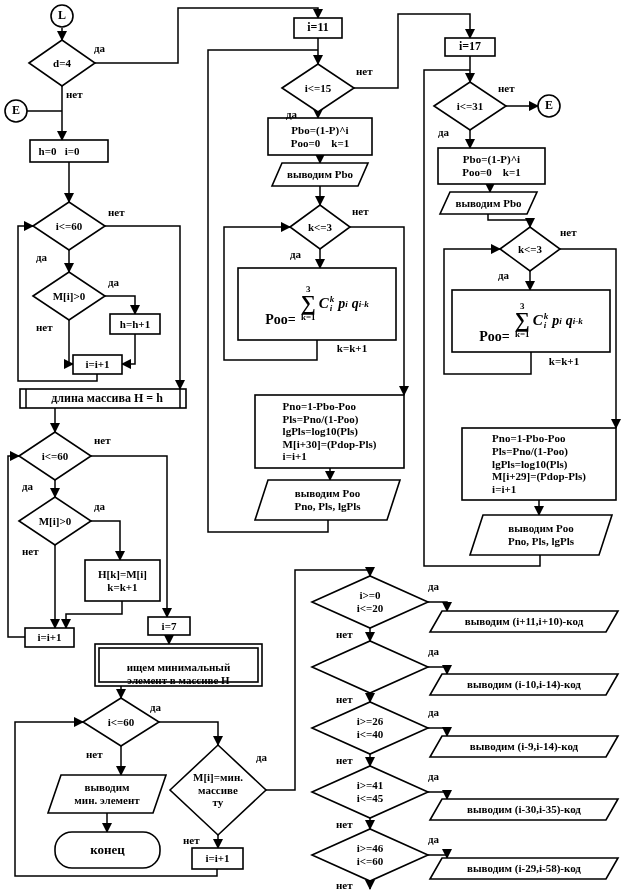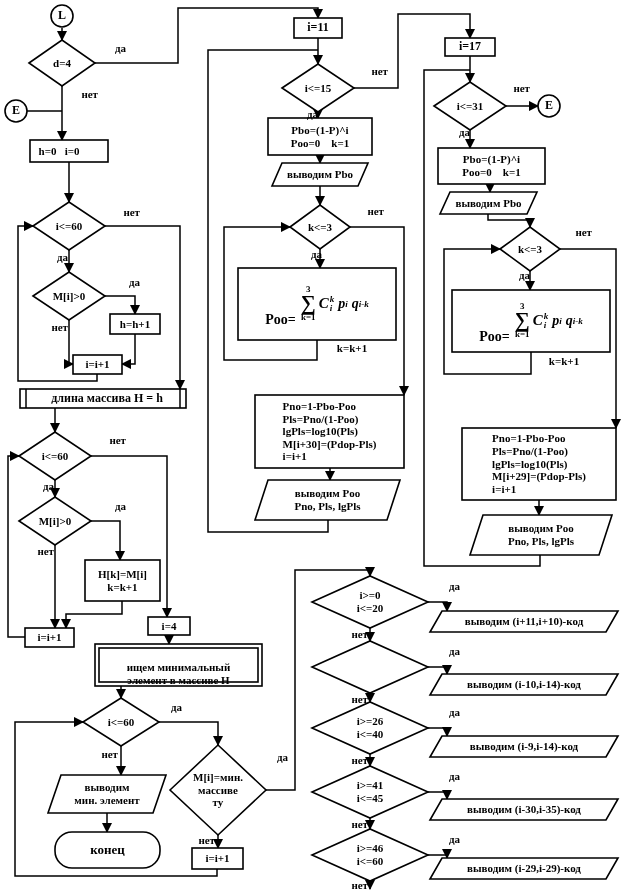--- a/index.html
+++ b/index.html
@@ -6,21 +6,21 @@
   .stage{position:relative;width:621px;height:891px;background:#ffffff;overflow:hidden;
          font-family:"Liberation Serif","DejaVu Serif",serif;color:#000;}
   svg{position:absolute;left:0;top:0;}
   .ln{fill:none;stroke:#000;stroke-width:1.5;}
   .shp{fill:#fff;stroke:#000;stroke-width:1.6;}
   .txt{position:absolute;display:flex;align-items:center;justify-content:center;
        text-align:center;font-weight:bold;font-size:11px;line-height:1.15;
        white-space:pre-wrap;z-index:2;}
   .txt.left{justify-content:center;text-align:left;}
   .lbl{position:absolute;width:32px;height:13px;font-weight:bold;font-size:11px;
-       line-height:13px;text-align:right;z-index:2;}
+       line-height:13px;text-align:left;z-index:2;}
   .big{font-size:12px;}
   .formula{font-style:italic;font-size:14px;}
   .formula .lhs{font-style:normal;font-weight:bold;margin-right:2px;margin-top:32px;}
   .sum{display:inline-flex;flex-direction:column;align-items:center;margin:0 3px;}
   .sum .lim{font-size:9px;font-style:normal;line-height:1.1;}
   .sum .sigma{font-size:21px;line-height:.85;font-style:normal;font-weight:bold;}
   .cbase{font-size:15px;}
   .stack{display:inline-flex;flex-direction:column;align-items:flex-start;
          font-size:9px;line-height:1;margin:0 4px 0 1px;justify-content:center;}
   .formula sup{font-size:9px;}
@@ -166,21 +166,21 @@
 <div class="txt" style="left:33px;top:210px;width:72px;height:32px">i&lt;=60</div>
 <div class="txt" style="left:33px;top:280px;width:72px;height:32px">M[i]&gt;0</div>
 <div class="txt" style="left:110px;top:314px;width:50px;height:20px">h=h+1</div>
 <div class="txt" style="left:73px;top:355px;width:49px;height:19px">i=i+1</div>
 <div class="txt big" style="left:20px;top:389px;width:174px;height:19px">длина массива H = h</div>
 <div class="txt" style="left:19px;top:440px;width:72px;height:32px">i&lt;=60</div>
 <div class="txt" style="left:19px;top:505px;width:72px;height:32px">M[i]&gt;0</div>
 <div class="txt" style="left:85px;top:560px;width:75px;height:41px">H[k]=M[i]
 k=k+1</div>
 <div class="txt" style="left:25px;top:628px;width:49px;height:19px">i=i+1</div>
-<div class="txt" style="left:148px;top:617px;width:42px;height:18px">i=4</div>
+<div class="txt" style="left:148px;top:617px;width:42px;height:18px">i=7</div>
 <div class="txt" style="left:95px;top:644px;width:167px;height:60px">ищем минимальный
 элемент в массиве H</div>
 <div class="txt" style="left:83px;top:706px;width:76px;height:32px">i&lt;=60</div>
 <div class="txt" style="left:55px;top:832px;width:105px;height:36px;font-size:13px">конец</div>
 <div class="txt" style="left:48px;top:775px;width:118px;height:38px">выводим
 мин. элемент</div>
 <div class="txt" style="left:170px;top:752px;width:96px;height:76px">M[i]=мин.
 массиве
 ту</div>
 <div class="txt" style="left:192px;top:848px;width:51px;height:21px">i=i+1</div>
@@ -227,21 +227,21 @@
 <div class="txt" style="left:312px;top:702px;width:116px;height:52px">i&gt;=26
 i&lt;=40</div>
 <div class="txt" style="left:312px;top:766px;width:116px;height:52px">i&gt;=41
 i&lt;=45</div>
 <div class="txt" style="left:312px;top:829px;width:116px;height:52px">i&gt;=46
 i&lt;=60</div>
 <div class="txt" style="left:430px;top:611px;width:188px;height:21px">выводим (i+11,i+10)-код</div>
 <div class="txt" style="left:430px;top:674px;width:188px;height:21px">выводим (i-10,i-14)-код</div>
 <div class="txt" style="left:430px;top:736px;width:188px;height:21px">выводим (i-9,i-14)-код</div>
 <div class="txt" style="left:430px;top:799px;width:188px;height:21px">выводим (i-30,i-35)-код</div>
-<div class="txt" style="left:430px;top:858px;width:188px;height:21px">выводим (i-29,i-29)-код</div>
+<div class="txt" style="left:430px;top:858px;width:188px;height:21px">выводим (i-29,i-58)-код</div>
 
 <div class="lbl" style="left:94px;top:42px">да</div>
 <div class="lbl" style="left:66px;top:88px">нет</div>
 <div class="lbl" style="left:108px;top:206px">нет</div>
 <div class="lbl" style="left:36px;top:251px">да</div>
 <div class="lbl" style="left:108px;top:276px">да</div>
 <div class="lbl" style="left:36px;top:321px">нет</div>
 <div class="lbl" style="left:94px;top:434px">нет</div>
 <div class="lbl" style="left:22px;top:480px">да</div>
 <div class="lbl" style="left:94px;top:500px">да</div>

